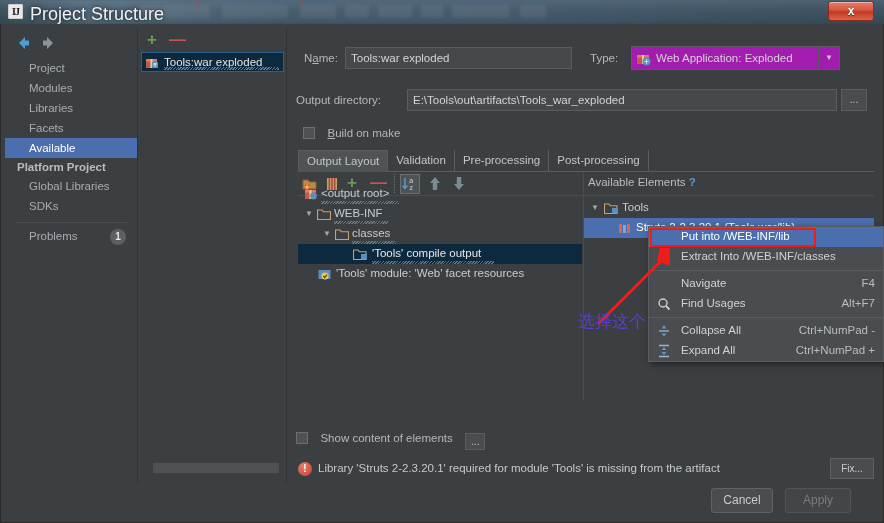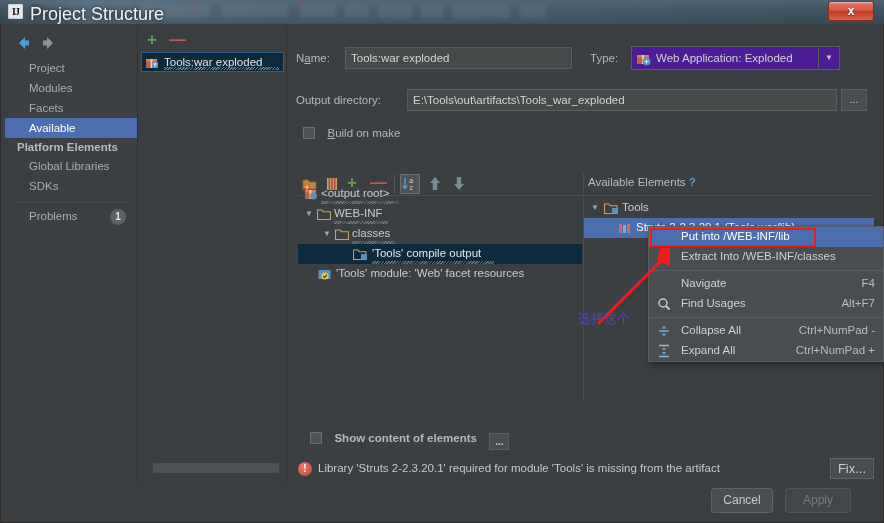--- a/index.html
+++ b/index.html
@@ -100,21 +100,21 @@
   
   .main{position:absolute;left:283px;top:0;width:591px;height:455px;background:#3c3f41;}
   .row{position:absolute;}
   .lbl{color:#b4b8bb;font-size:11.5px;}
   .u{text-decoration:underline;}
   .field{
     background:#45494a;border:1px solid #5a5d5f;color:#d4d4d4;
     font-size:11.5px;height:22px;line-height:20px;padding:0 5px;overflow:hidden;white-space:nowrap;
   }
   .combo{
-    background:#4c1d95;border:1px solid #5a5d5f;height:24px;position:relative;
+    background:#a21caf;border:1px solid #5a5d5f;height:24px;position:relative;
   }
   .combo-txt{color:#d4d4d4;font-size:11.5px;line-height:22px;padding-left:24px;}
   .combo-arrow{
     position:absolute;right:0;top:0;width:21px;height:22px;border-left:1px solid #5a5d5f;
     color:#c8c8c8;font-size:8px;line-height:22px;text-align:center;
   }
   .dots-btn{
     background:#4a4d4f;border:1px solid #5a5d5f;color:#c5c5c5;
     font-size:10px;text-align:center;line-height:20px;
   }
@@ -143,31 +143,31 @@
   .tnode.sel{background:#0d293e;color:#e6e6e6;}
   .twist{position:absolute;width:10px;height:10px;top:5px;color:#a6a6a6;font-size:8px;line-height:10px;text-align:center;}
   .tlabel{position:absolute;}
   .tsq{position:absolute;height:3px;bottom:0;background:repeating-linear-gradient(135deg,#7a8a96 0 1px,transparent 1px 2px);opacity:.75;}
 
   .avail{position:absolute;left:286px;top:0;width:290px;}
   .avail-hdr{color:#b9bdc0;font-size:11.5px;padding:4px 0 0 2px;}
   .qmark{color:#5a9bd5;font-weight:bold;}
 
   
-  .showrow{position:absolute;left:22px;top:400px;font-weight:bold;}
+  .showrow{position:absolute;left:8px;top:400px;}
   .warn{position:absolute;left:10px;top:432px;width:576px;}
   .warn-txt{color:#c5c9cb;font-size:11.5px;position:absolute;left:20px;top:2px;white-space:nowrap;}
   .errdot{
     position:absolute;left:0;top:2px;width:14px;height:14px;border-radius:7px;
     background:radial-gradient(circle at 35% 30%,#e87b6b,#c4422f);
     color:#fff;font-size:10px;font-weight:bold;text-align:center;line-height:13px;
   }
   .fixbtn{
     position:absolute;right:0;top:-2px;width:44px;height:21px;background:#4a4d4f;
-    border:1px solid #5f6365;color:#c9cdcf;font-size:13px;text-align:center;line-height:19px;
+    border:1px solid #5f6365;color:#c9cdcf;font-size:10px;text-align:center;line-height:19px;
   }
 
   
   .hscroll{
     position:absolute;left:14px;bottom:10px;width:126px;height:10px;background:#4e5254;border-radius:1px;
   }
 
   
   .footer{position:absolute;left:4px;top:460px;width:874px;height:35px;}
   .btn{
@@ -190,21 +190,21 @@
   .micon{position:absolute;left:8px;top:3px;width:14px;height:14px;}
 
   
   .redbox{
     position:absolute;left:650px;top:228px;width:166px;height:19px;
     border:2px solid #ef1c1c;
   }
   
   .redarrow{position:absolute;left:560px;top:232px;width:120px;height:105px;pointer-events:none;}
   .cn-note{
-    position:absolute;left:578px;top:310px;color:#5a3fd0;font-size:13px;
+    position:absolute;left:578px;top:310px;color:#5a3fd0;font-size:17px;
     font-family:Liberation Serif, serif;
   }
 </style>
 </head>
 <body>
 
 <div id="root">
 
   <div class="titlebar">
     <div class="tb-blurbg"></div>
@@ -235,24 +235,25 @@
         </div>
         <div class="navarrow" style="left:34px;">
           <svg width="18" height="18" viewBox="0 0 18 18">
                 <path d="M8 3 L14 9 L8 15 L8 11.5 L4 11.5 L4 6.5 L8 6.5 Z" fill="#8d9296"></path>
               </svg>
         </div>
       </div>
 
       <div class="side-item">Project</div>
       <div class="side-item">Modules</div>
+      <div class="side-item">Libraries</div>
       <div class="side-item">Facets</div>
       <div class="side-item sel">Available</div>
 
-      <div class="group-title">Platform Elements</div>
+      <div class="group-title">Platform Project</div>
       <div class="side-item">Global Libraries</div>
       <div class="side-item">SDKs</div>
 
       <div class="side-sep"></div>
 
       <div class="prob-row">
         <div class="prob-label">Problems</div>
         <div class="prob-badge">1</div>
       </div>
     </div>
@@ -273,21 +274,21 @@
           </svg>
         </span>
         <span>Tools:war exploded</span>
         <span class="squiggle"></span>
       </div>
       <div class="hscroll"></div>
     </div>
 
     <div class="main">
 
-      <div class="row lbl" style="left:8px;top:24px;">
+      <div class="row lbl" style="left:16px;top:24px;">
         N<span class="u">a</span>me:
       </div>
       <div class="row field" style="left:57px;top:19px;width:227px;">Tools:war exploded</div>
 
       <div class="row lbl" style="left:302px;top:24px;">Type:</div>
       <div class="row combo" style="left:343px;top:18px;width:209px;">
         <span style="position:absolute;left:4px;top:4px;">
           <svg width="15" height="15" viewBox="0 0 15 15">
             <rect x="1" y="5" width="12" height="8" fill="#c05a4a"></rect>
             <rect x="1" y="4" width="12" height="2.5" fill="#e07a66"></rect>
@@ -302,20 +303,26 @@
 
       <div class="row lbl" style="left:8px;top:66px;">Output directory:</div>
       <div class="row field" style="left:119px;top:61px;width:430px;">E:\Tools\out\artifacts\Tools_war_exploded</div>
       <div class="row dots-btn" style="left:553px;top:61px;width:26px;height:22px;">...</div>
 
       <div class="row" style="left:15px;top:95px;">
         <span class="chk"></span>
         <span class="lbl" style="margin-left:8px;"><span class="u">B</span>uild on make</span>
       </div>
 
+      <div class="tabs">
+        <div class="tab active">Output Layout</div>
+        <div class="tab">Validation</div>
+        <div class="tab">Pre-processing</div>
+        <div class="tab">Post-processing</div>
+      </div>
 
       <div class="editor">
         <div class="ed-toolbar">
           <span style="position:absolute;left:4px;top:4px;">
             <svg width="16" height="16" viewBox="0 0 16 16">
               <path d="M1 4 h5 l1.5 2 H14 v7 H1 Z" fill="#b8894a" stroke="#8a6633"></path>
               <circle cx="5" cy="11" r="3" fill="#d95b2a"></circle>
               <path d="M5 8.5 v5 M2.5 11 h5" stroke="#ffd27f" stroke-width="1"></path>
             </svg>
           </span>

